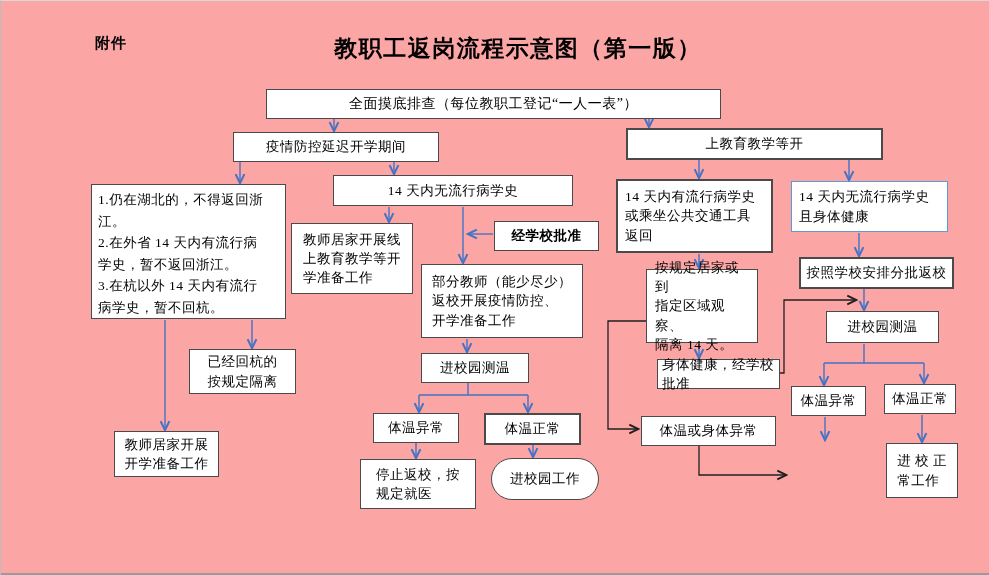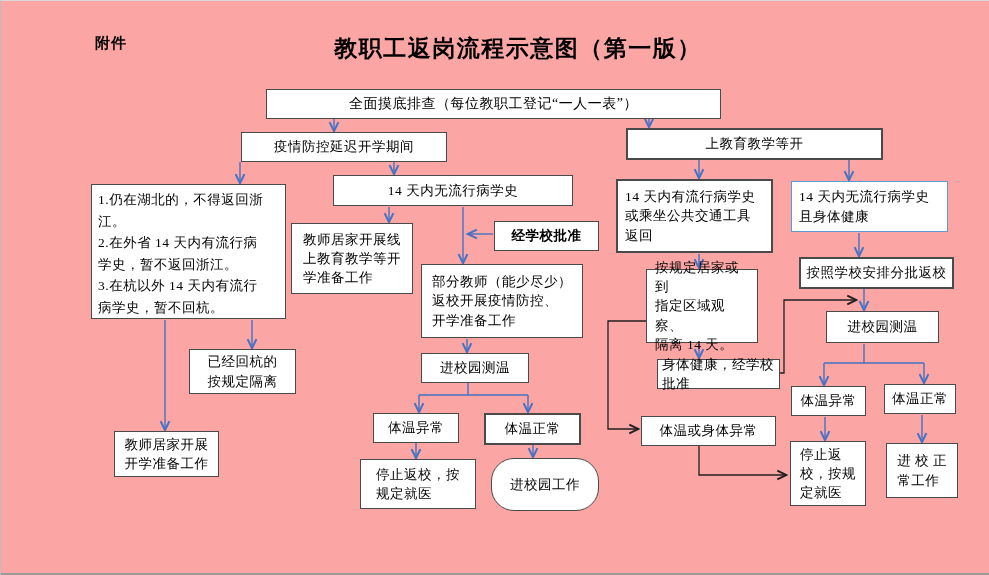--- a/index.html
+++ b/index.html
@@ -20,34 +20,34 @@
     position:absolute;box-sizing:border-box;background:#fff;border:1.5px solid #4a4a4a;
     display:flex;align-items:center;justify-content:center;text-align:left;
     white-space:pre-line;font-size:13.5px;line-height:1.42;padding:14px 4px;z-index:2;
     letter-spacing:0.5px;
   }
   .left{ text-align:left;justify-content:flex-start;}
   .top{ align-items:flex-start;}
   .blue-border{border-color:#5B9BD5;}
 
   .b-survey{left:265px;top:88px;width:455px;height:25px;font-size:14px;}
-  .b-delay{left:232px;top:131px;width:206px;height:29px;margin-left:8px;}
+  .b-delay{left:232px;top:131px;width:206px;height:29px;}
   .b-afteropen{left:625px;top:127px;width:257px;height:31px;border-width:2px;}
   .b-rules{left:90px;top:183px;width:195px;height:135px;padding:4px 6px;line-height:1.6;}
   .b-nohist14{left:332px;top:174px;width:240px;height:31px;}
   .b-homeonline{left:290px;top:222px;width:122px;height:71px;}
   .b-approved{left:493px;top:220px;width:105px;height:27px;font-weight:bold;}
   .b-partial{left:420px;top:263px;width:162px;height:74px;}
   .b-tempchkL{left:420px;top:352px;width:108px;height:27px;}
   .b-returnedhz{left:188px;top:348px;width:107px;height:45px;}
   .b-homeprep{left:113px;top:430px;width:105px;height:46px;}
   .b-tabnL{left:372px;top:412px;width:86px;height:27px;}
   .b-tnorL{left:483px;top:412px;width:97px;height:28px;border-width:2px;}
   .b-stopL{left:359px;top:458px;width:116px;height:50px;}
-  .b-workL{left:490px;top:457px;width:108px;height:53px;border-radius:23px;}
+  .b-workL{left:490px;top:457px;width:108px;height:42px;border-radius:23px;}
   .b-hashist{left:615px;top:178px;width:157px;height:74px;border-width:2px;padding:4px 7px;}
   .b-nohisthealthy{left:790px;top:180px;width:157px;height:51px;padding:4px 7px;}
   .b-quar14{left:645px;top:268px;width:112px;height:74px;padding:12px 8px;}
   .b-batch{left:798px;top:256px;width:155px;height:28px;border-width:2px;}
   .b-tempchkR{left:825px;top:310px;width:113px;height:32px;}
   .b-healthyok{left:656px;top:358px;width:123px;height:29px;}
   .b-tbodyabn{left:640px;top:415px;width:135px;height:27px;}
   .b-tabnR{left:790px;top:385px;width:75px;height:30px;}
   .b-tnorR{left:883px;top:383px;width:72px;height:30px;}
   .b-stopR{left:789px;top:440px;width:76px;height:65px;}
@@ -141,21 +141,18 @@
 且身体健康</div>
   <div class="box b-quar14 left">按规定居家或到
 指定区域观察、
 隔离 14 天。</div>
   <div class="box b-batch">按照学校安排分批返校</div>
   <div class="box b-tempchkR">进校园测温</div>
   <div class="box b-healthyok">身体健康，经学校批准</div>
   <div class="box b-tbodyabn">体温或身体异常</div>
   <div class="box b-tabnR">体温异常</div>
   <div class="box b-tnorR">体温正常</div>
-  <div class="box b-stopR">停止返
-校，按规
-定就医</div>
   <div class="box b-workR">进 校 正
 常工作</div>
 
 
   <div id="bottom-rule"></div>
 </div>
 
 </body></html>

